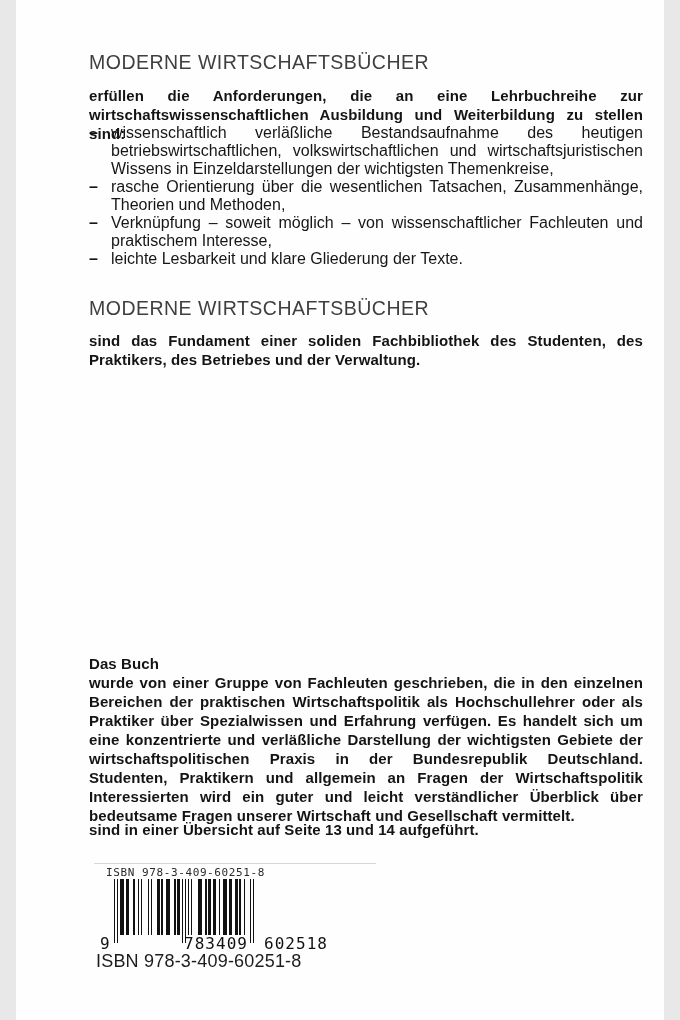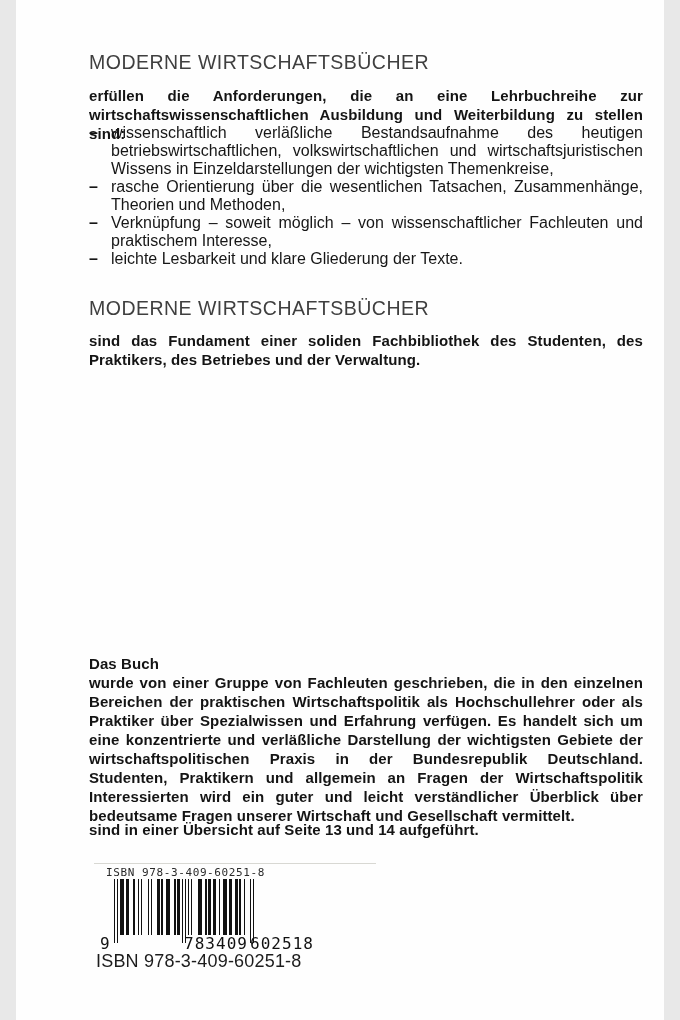--- a/index.html
+++ b/index.html
@@ -69,21 +69,21 @@
   .bc-digit{
     position:absolute;top:71px;
     font-family:"DejaVu Sans Mono",monospace;
     font-size:16px;
     letter-spacing:1px;
     color:#111;
     white-space:nowrap;
   }
   .bc-first{left:6px;}
   .bc-left{left:90px;width:64px;text-align:center;}
-  .bc-right{left:156px;width:64px;text-align:center;}
+  .bc-right{left:170px;width:64px;text-align:center;}
   .isbn-bottom{
     position:absolute;top:88px;left:2px;
     font-size:18px;
     font-weight:400;
     letter-spacing:0.2px;
     color:#1c1c1c;
     white-space:nowrap;
   }
 </style>
 </head>

